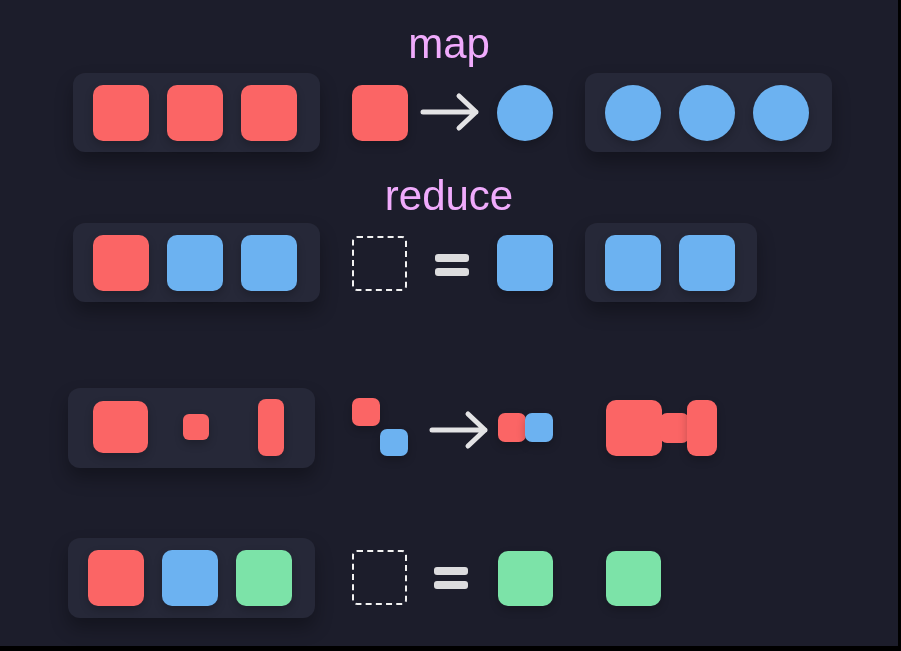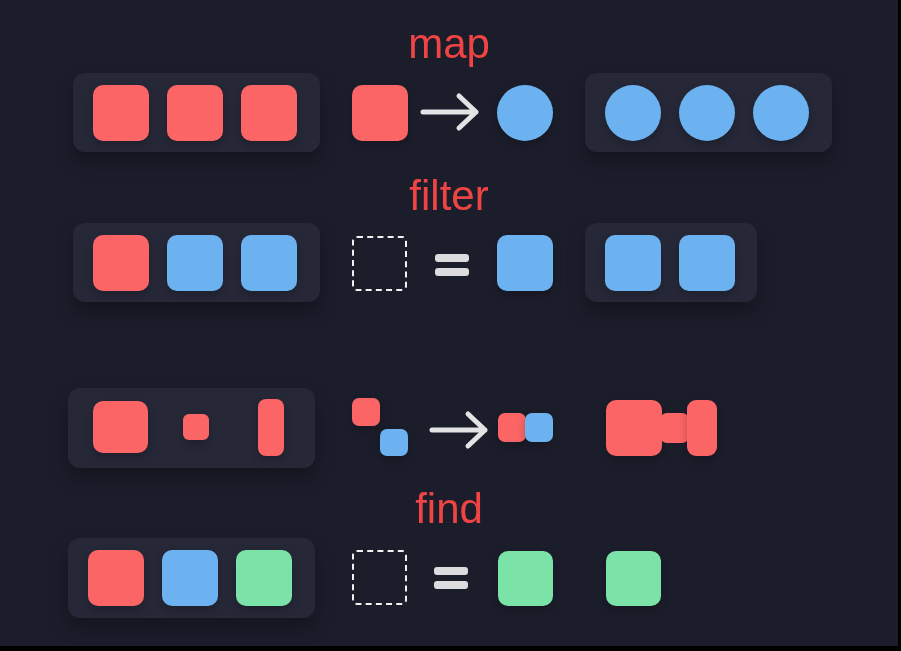--- a/index.html
+++ b/index.html
@@ -1,19 +1,19 @@
 <!DOCTYPE html>
 <html><head>
 <meta charset="utf-8">
 <style>
   html,body{margin:0;padding:0;background:#000;}
   .frame{position:relative;width:901px;height:651px;background:#000;overflow:hidden;
          font-family:"Liberation Sans","DejaVu Sans",sans-serif;}
   .canvas{position:absolute;left:0;top:0;width:898px;height:646px;background:#1c1d2b;}
-  .row-title{position:absolute;left:0;width:898px;text-align:center;color:#ef4444;
+  .row-title{position:absolute;left:0;width:898px;text-align:center;color:#f0abfc;
              font-size:42px;line-height:48px;font-weight:400;}
   .box{position:absolute;height:79px;background:#262838;border-radius:12px;
        box-shadow:0 10px 18px rgba(0,0,0,0.30);}
   .shape{position:absolute;box-shadow:0 4px 8px rgba(0,0,0,0.22);}
   .red{background:#fb6565;}
   .blue{background:#6cb2f1;}
   .green{background:#7ce3a8;}
   .sq{width:56px;height:56px;border-radius:10px;}
   .circle{width:56px;height:56px;border-radius:50%;}
   .dashed{position:absolute;width:55px;height:55px;box-sizing:border-box;
@@ -42,21 +42,21 @@
       <path d="M4 20 L57 20 M40 4 L57 20 L40 36" fill="none" stroke="#e3e3e5" stroke-width="5" stroke-linecap="round" stroke-linejoin="round"></path>
     </svg>
     <div class="shape blue circle" style="left:497px;top:85px"></div>
 
     <div class="box" style="left:585px;top:73px;width:247px;">
       <div class="shape blue circle" style="left:20px;top:12px"></div>
       <div class="shape blue circle" style="left:94px;top:12px"></div>
       <div class="shape blue circle" style="left:168px;top:12px"></div>
     </div>
 
-    <div class="row-title" style="top:172px">filter</div>
+    <div class="row-title" style="top:172px">reduce</div>
 
     <div class="box" style="left:73px;top:223px;width:247px;">
       <div class="shape red sq" style="left:20px;top:12px"></div>
       <div class="shape blue sq" style="left:94px;top:12px"></div>
       <div class="shape blue sq" style="left:168px;top:12px"></div>
     </div>
 
     <div class="dashed" style="left:352px;top:236px"></div>
     <div class="equals" style="left:435px;top:254px">
       <div class="bar"></div>
@@ -83,21 +83,20 @@
     </svg>
     <div class="shape red" style="left:498px;top:413px;width:28px;height:29px;border-radius:7px"></div>
     <div class="shape blue" style="left:525px;top:413px;width:28px;height:29px;border-radius:7px"></div>
 
     <div style="position:absolute;left:606px;top:400px;width:111px;height:56px">
       <div class="shape red" style="left:0;top:0;width:56px;height:56px;border-radius:10px"></div>
       <div class="shape red" style="left:54px;top:13px;width:29px;height:30px;border-radius:7px;box-shadow:none"></div>
       <div class="shape red" style="left:81px;top:0;width:30px;height:56px;border-radius:9px"></div>
     </div>
 
-    <div class="row-title" style="top:485px">find</div>
 
     <div class="box" style="left:68px;top:538px;width:247px;height:80px;">
       <div class="shape red sq" style="left:20px;top:12px"></div>
       <div class="shape blue sq" style="left:94px;top:12px"></div>
       <div class="shape green sq" style="left:168px;top:12px"></div>
     </div>
 
     <div class="dashed" style="left:352px;top:550px"></div>
     <div class="equals" style="left:434px;top:567px">
       <div class="bar"></div>

